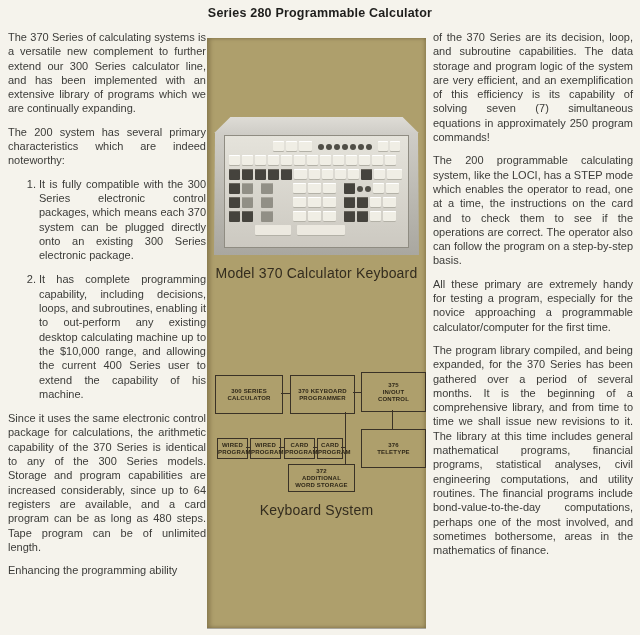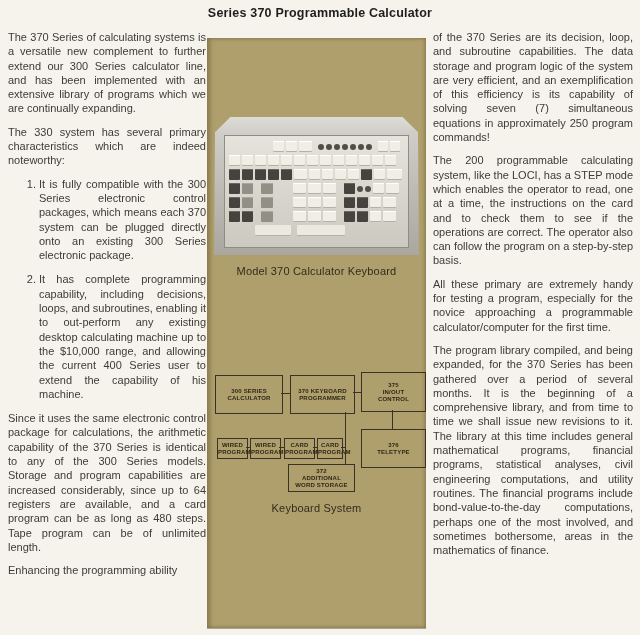--- a/index.html
+++ b/index.html
@@ -44,21 +44,21 @@
   .key{height:11px;flex:0 0 auto;border-radius:1px;}
   .kl{background:#f0eee5;box-shadow:inset 0 -1px 0 #b3b1a7,inset 0 1px 0 #ffffff;}
   .kd{background:#45433d;box-shadow:inset 0 1px 0 #6a675f;}
   .km{background:#918f86;box-shadow:inset 0 1px 0 #aaa79e;}
   .kw{background:#ece9e0;box-shadow:inset 0 -1px 0 #b3b1a7;}
   .ko{height:6px;border-radius:50%;background:#504e47;}
   .kg{background:transparent;box-shadow:none;}
 
   .panel-caption{
     position:absolute;left:0;width:219px;text-align:center;
-    font-size:11px;color:#332c1e;letter-spacing:.2px;
+    font-size:14px;color:#332c1e;letter-spacing:.2px;
   }
   .kb-caption{top:227px;}
   .diag-caption{top:464px;}
 
   
   .dbox{
     position:absolute;border:1px solid #3a3226;color:#2e2718;
     font-size:6px;font-weight:bold;line-height:7px;text-align:center;
     display:flex;flex-direction:column;justify-content:center;
     white-space:pre-line;letter-spacing:.2px;
@@ -78,25 +78,25 @@
   .ln-io-tty{left:185px;top:372px;width:1px;height:19px;}
   .ln-prog-sto{left:138px;top:374px;width:1px;height:52px;}
   .ln-d1{left:39px;top:409px;width:4px;height:1px;}
   .ln-d2{left:72px;top:409px;width:5px;height:1px;}
   .ln-d3{left:106px;top:409px;width:4px;height:1px;}
   .ln-d4{left:134px;top:409px;width:4px;height:1px;}
 </style>
 </head>
 <body>
 
-<h1 class="title">Series 370 Programmable Calculator</h1>
+<h1 class="title">Series 280 Programmable Calculator</h1>
 
 <div class="col col-left">
   <p>The 370 Series of calculating systems is a versatile new complement to further extend our 300 Series calculator line, and has been implemented with an extensive library of programs which we are continually expanding.</p>
-  <p>The 330 system has several primary characteristics which are indeed noteworthy:</p>
+  <p>The 200 system has several primary characteristics which are indeed noteworthy:</p>
   <ol class="feature-list">
     <li>It is fully compatible with the 300 Series electronic control packages, which means each 370 system can be plugged directly onto an existing 300 Series electronic package.</li>
     <li>It has complete programming capability, including decisions, loops, and subroutines, enabling it to out-perform any existing desktop calculating machine up to the $10,000 range, and allowing the current 400 Series user to extend the capability of his machine.</li>
   </ol>
   <p>Since it uses the same electronic control package for calculations, the arithmetic capability of the 370 Series is identical to any of the 300 Series models. Storage and program capabilities are increased considerably, since up to 64 registers are available, and a card program can be as long as 480 steps. Tape program can be of unlimited length.</p>
   <p>Enhancing the programming ability</p>
 </div>
 
 <div class="panel">
 

